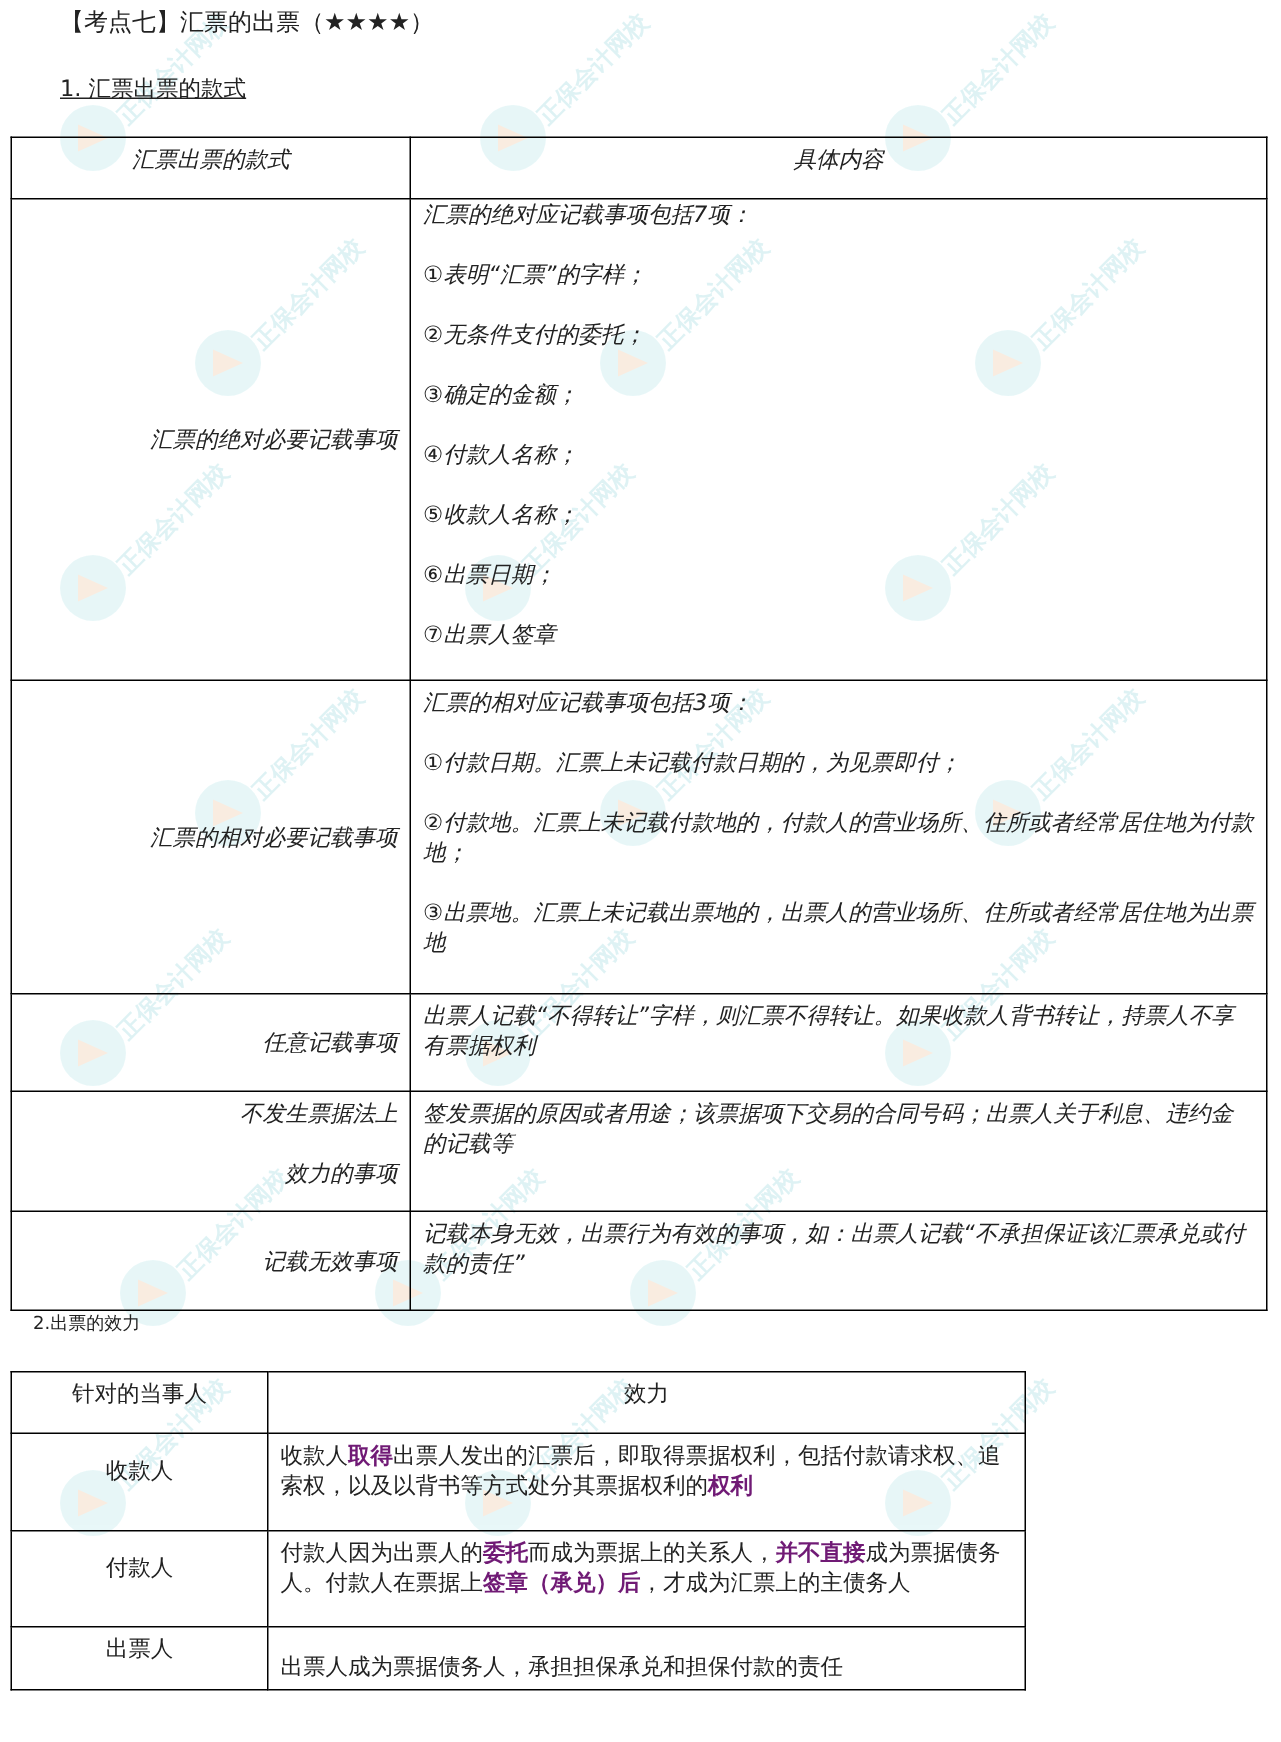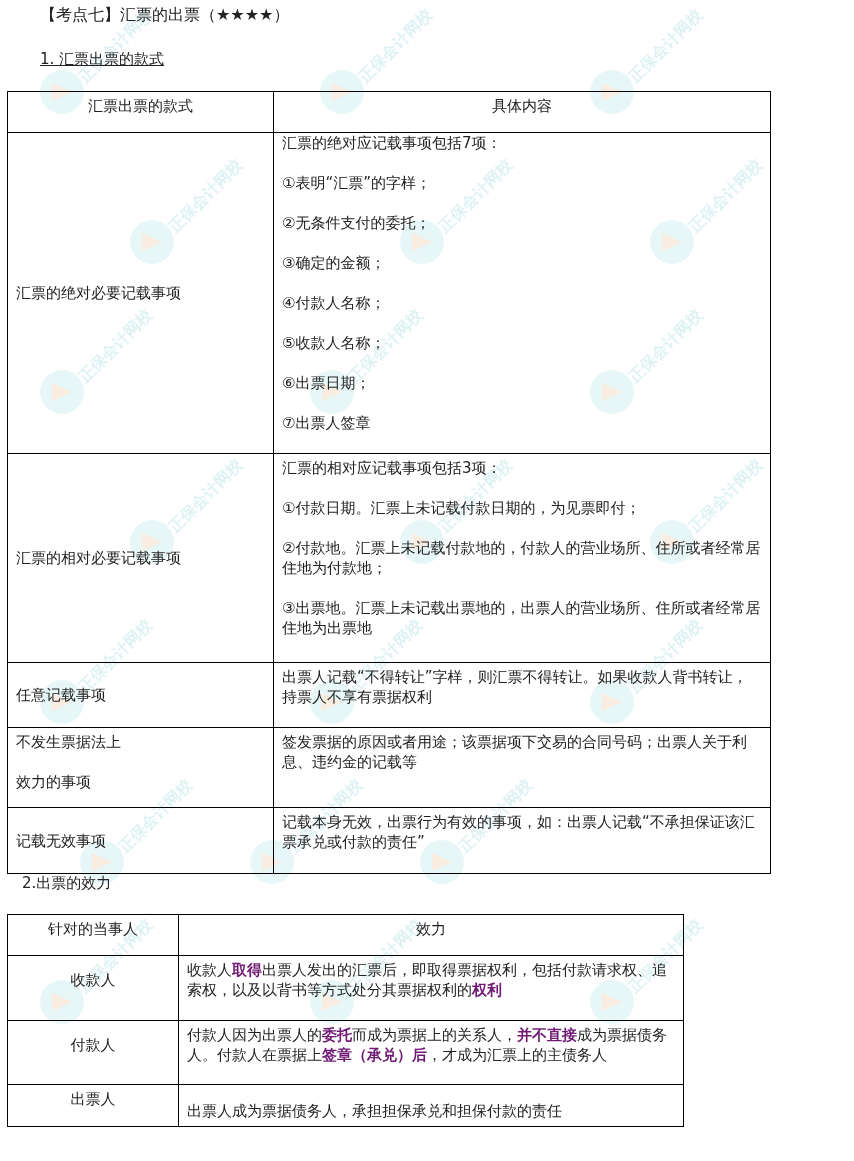--- a/index.html
+++ b/index.html
@@ -21,28 +21,28 @@
     }
     .wm .txt {
       position: absolute; left: 28px; top: 26px; transform: rotate(-45deg);
       font-size: 16px; font-weight: bold; color: #4fb9c4; white-space: nowrap;
     }
     .content { position: absolute; inset: 0; z-index: 1; }
     .title {
       position: absolute; left: 40px; top: 5px; font-size: 16px; font-weight: normal; color: #222;
     }
     .subtitle { position: absolute; left: 40px; top: 50px; font-size: 15px; text-decoration: underline; }
-    .subtitle2 { position: absolute; left: 22px; top: 874px; font-size: 15px; }
+    .subtitle2 { position: absolute; left: 22px; top: 874px; font-size: 12px; }
     table { position: absolute; border-collapse: collapse; }
     td {
       border: 1.5px solid #000; vertical-align: top; padding: 0 8px; line-height: 20px; font-size: 15px;
     }
-    td.left { text-align: left; vertical-align: middle; }
+    td.left { text-align: right; vertical-align: middle; }
     td.hdr { text-align: center; vertical-align: top; padding-top: 4px; }
-    .t1 { left: 7px; top: 91px; width: 764px; }
+    .t1 { left: 7px; top: 91px; width: 838px; font-style: italic; }
     .t2 { left: 7px; top: 914px; width: 677px; }
     .para { margin: 0; padding: 0; }
     .gap { margin-top: 20px; }
     .hl { color: #701a75; font-weight: bold; }
   </style>
 </head>
 <body>
 
 <div class="wm-layer">
   <div class="wm" style="left:40px;top:10px">

